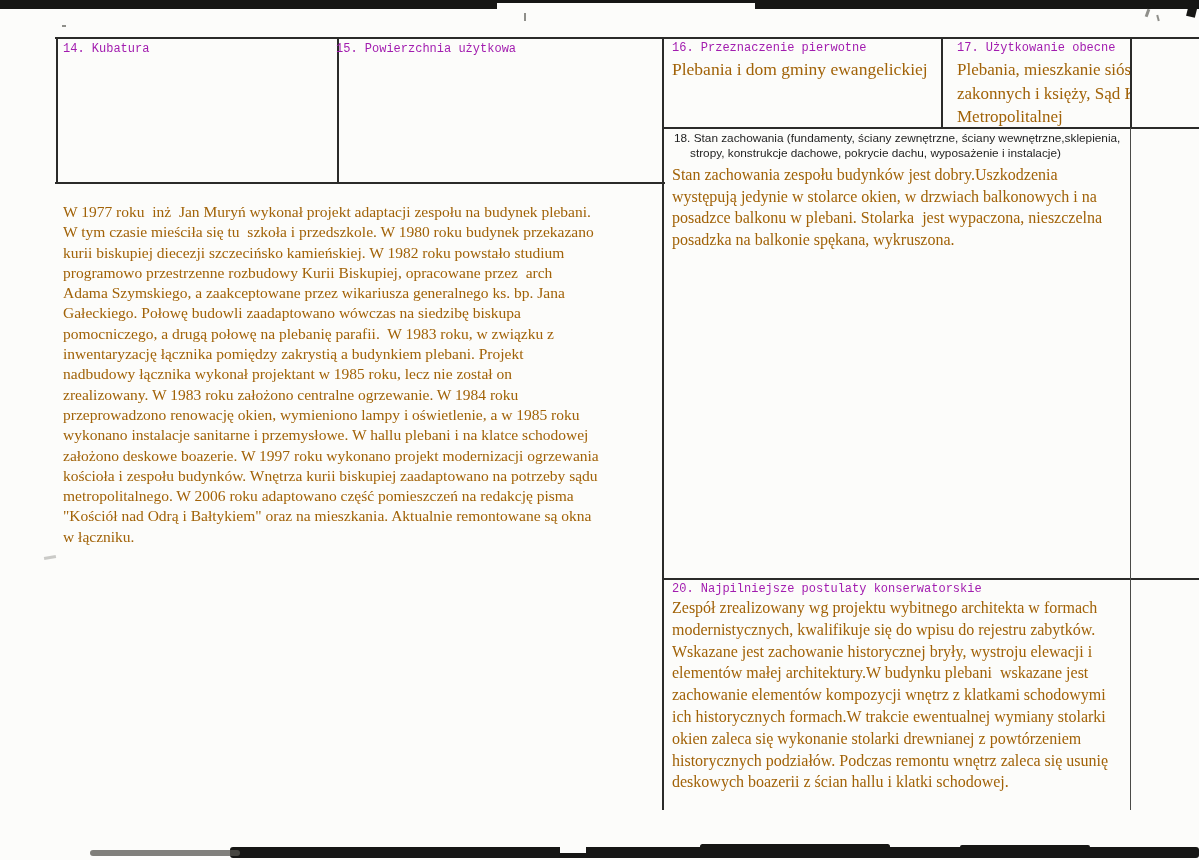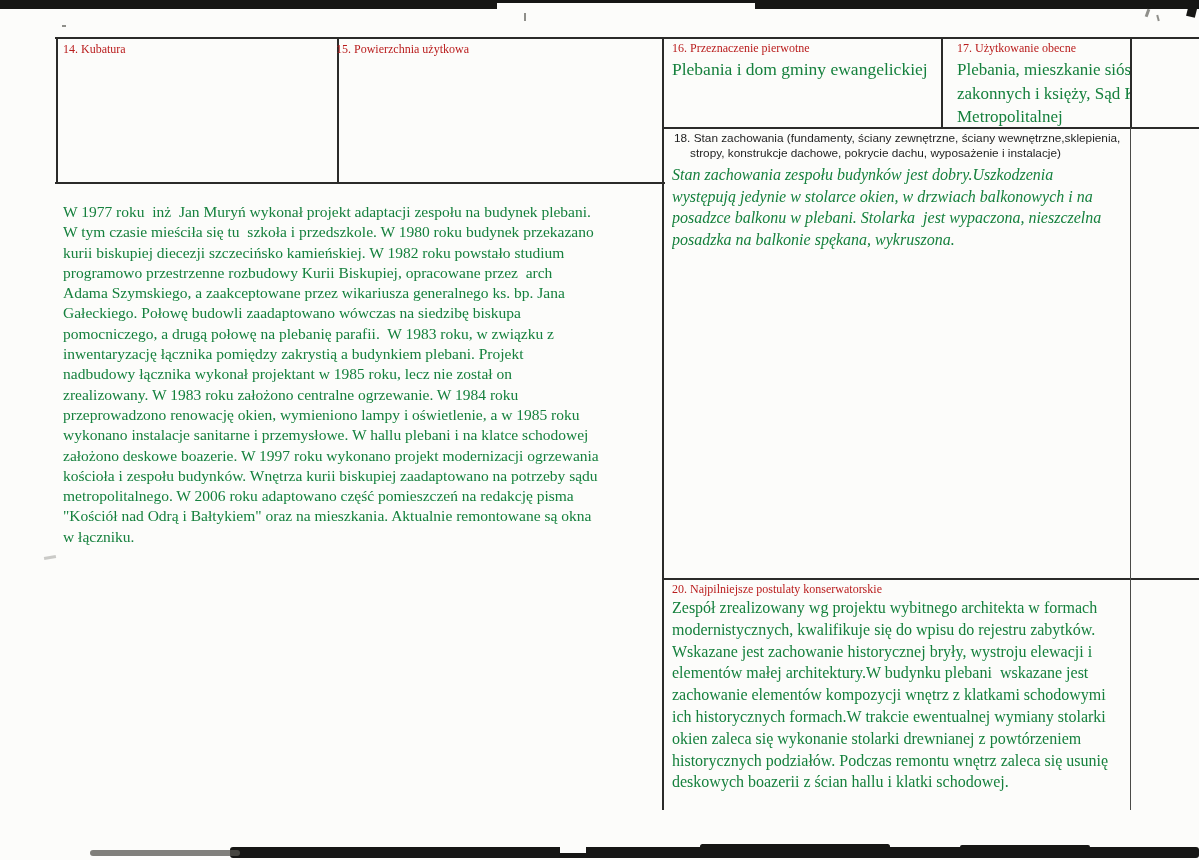--- a/index.html
+++ b/index.html
@@ -3,29 +3,29 @@
 <meta charset="utf-8">
 <style>
   html,body{margin:0;padding:0;background:#e9e9e7;}
   #page{position:relative;width:1199px;height:860px;background:#fcfcfa;overflow:hidden;
         font-family:"Liberation Serif",serif;color:#161616;}
   
   .hl{position:absolute;background:#2b2b29;height:2px;}
   .vl{position:absolute;background:#2b2b29;width:2px;}
   .vl.thin{width:1px;background:#4a4a47;}
   
-  .flabel{position:absolute;font-family:Liberation Serif, serif;font-size:12px;
-          line-height:15px;color:#b91c1c;white-space:pre;}
+  .flabel{position:absolute;font-family:Liberation Mono, monospace;font-size:12px;
+          line-height:15px;color:#a21caf;white-space:pre;}
   
-  .lines{position:absolute;font-family:"Liberation Serif",serif;color:#15803d;}
+  .lines{position:absolute;font-family:"Liberation Serif",serif;color:#a16207;}
   .lines div{white-space:pre;}
   .f16v{left:672px;top:58px;font-size:17.5px;line-height:23px;}
   .f17v{left:957px;top:58px;width:173px;font-size:17px;line-height:23.5px;overflow:hidden;}
   .f18v{left:63px;top:202px;width:600px;font-size:15.5px;line-height:20.3px;}
-  .f19v{left:672px;top:164px;width:460px;font-size:16px;line-height:21.5px;overflow:hidden;font-style:italic;}
+  .f19v{left:672px;top:164px;width:460px;font-size:16px;line-height:21.5px;overflow:hidden;}
   .f20v{left:672px;top:597px;width:460px;font-size:16px;line-height:21.8px;overflow:hidden;}
   .f19label{left:674px;top:131px;width:460px;overflow:hidden;font-family:"Liberation Sans",sans-serif;
             font-size:11.8px;line-height:15px;color:#1e1e1e;position:absolute;}
   .f19label div{white-space:pre;}
   .f19label div+div{padding-left:16px;}
   
   .scanbar{position:absolute;background:#161614;}
   .smudge{position:absolute;background:#8f8f8a;}
 </style>
 </head>

